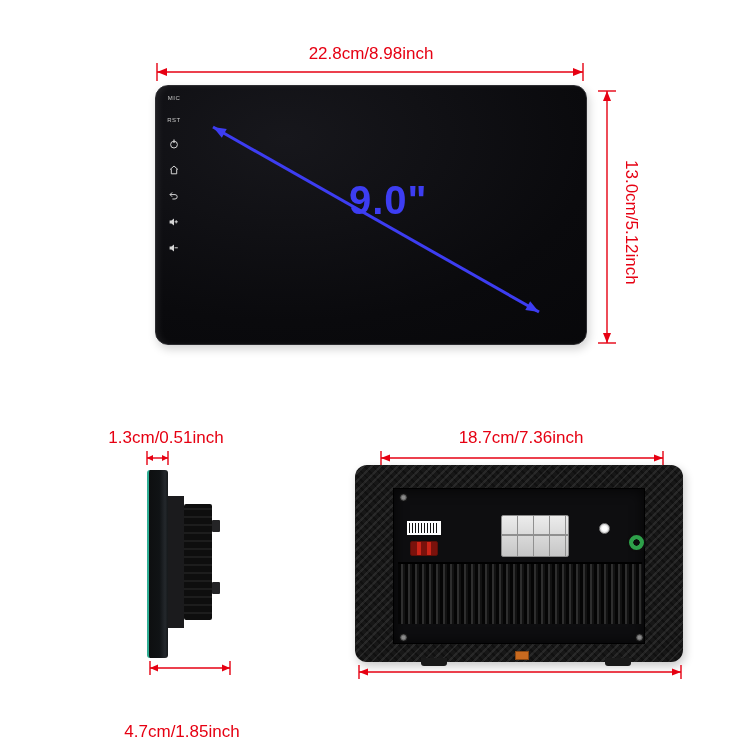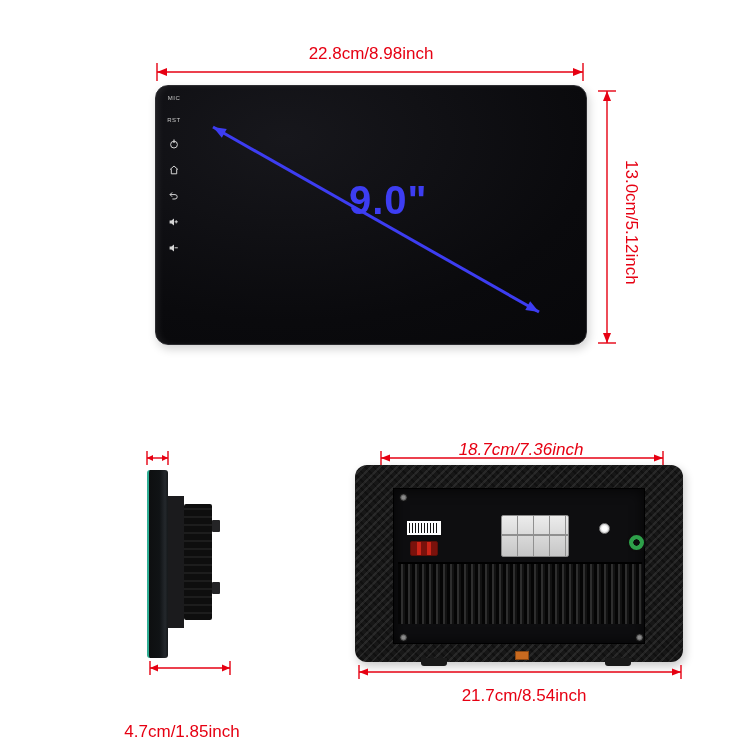--- a/index.html
+++ b/index.html
@@ -122,20 +122,21 @@
   <svg class="arrow-svg" style="left:597px; top:86px;" width="20" height="262">
     <line class="red-line" x1="1" y1="5" x2="19" y2="5"></line>
     <line class="red-line" x1="1" y1="257" x2="19" y2="257"></line>
     <line class="red-line" x1="10" y1="5" x2="10" y2="257"></line>
     <path class="red-fill" d="M10 5 L6 15 L14 15 Z"></path>
     <path class="red-fill" d="M10 257 L6 247 L14 247 Z"></path>
   </svg>
 
   <div class="dim-label rot90" style="left:641px; top:160px;">13.0cm/5.12inch</div>
 
+  <div class="dim-label center-x" style="left:166px; top:428px;">1.3cm/0.51inch</div>
 
   <svg class="arrow-svg" style="left:138px; top:450px;" width="42" height="16">
     <line class="red-line" x1="9" y1="1" x2="9" y2="15"></line>
     <line class="red-line" x1="30" y1="1" x2="30" y2="15"></line>
     <line class="red-line" x1="9" y1="8" x2="30" y2="8"></line>
     <path class="red-fill" d="M9 8 L15 5 L15 11 Z"></path>
     <path class="red-fill" d="M30 8 L24 5 L24 11 Z"></path>
   </svg>
 
   <div class="side-view">
@@ -149,21 +150,21 @@
   <svg class="arrow-svg" style="left:146px; top:660px;" width="92" height="16">
     <line class="red-line" x1="4" y1="1" x2="4" y2="15"></line>
     <line class="red-line" x1="84" y1="1" x2="84" y2="15"></line>
     <line class="red-line" x1="4" y1="8" x2="84" y2="8"></line>
     <path class="red-fill" d="M4 8 L12 4.5 L12 11.5 Z"></path>
     <path class="red-fill" d="M84 8 L76 4.5 L76 11.5 Z"></path>
   </svg>
 
   <div class="dim-label center-x" style="left:182px; top:682px;margin-top:40px;">4.7cm/1.85inch</div>
 
-  <div class="dim-label center-x" style="left:521px; top:440px;font-style:italic;">18.7cm/7.36inch</div>
+  <div class="dim-label center-x" style="left:521px; top:428px;">18.7cm/7.36inch</div>
 
   <svg class="arrow-svg" style="left:374px; top:450px;" width="296" height="16">
     <line class="red-line" x1="7" y1="1" x2="7" y2="15"></line>
     <line class="red-line" x1="289" y1="1" x2="289" y2="15"></line>
     <line class="red-line" x1="7" y1="8" x2="289" y2="8"></line>
     <path class="red-fill" d="M7 8 L16 4.5 L16 11.5 Z"></path>
     <path class="red-fill" d="M289 8 L280 4.5 L280 11.5 Z"></path>
   </svg>
 
   <div class="rear-view">
@@ -184,15 +185,14 @@
   </div>
 
   <svg class="arrow-svg" style="left:352px; top:664px;" width="336" height="16">
     <line class="red-line" x1="7" y1="1" x2="7" y2="15"></line>
     <line class="red-line" x1="329" y1="1" x2="329" y2="15"></line>
     <line class="red-line" x1="7" y1="8" x2="329" y2="8"></line>
     <path class="red-fill" d="M7 8 L16 4.5 L16 11.5 Z"></path>
     <path class="red-fill" d="M329 8 L320 4.5 L320 11.5 Z"></path>
   </svg>
 
-  <div class="dim-label center-x" style="left:524px; top:686px;">21.7cm/8.54inch</div>
 
 </div>
 
 </body></html>

